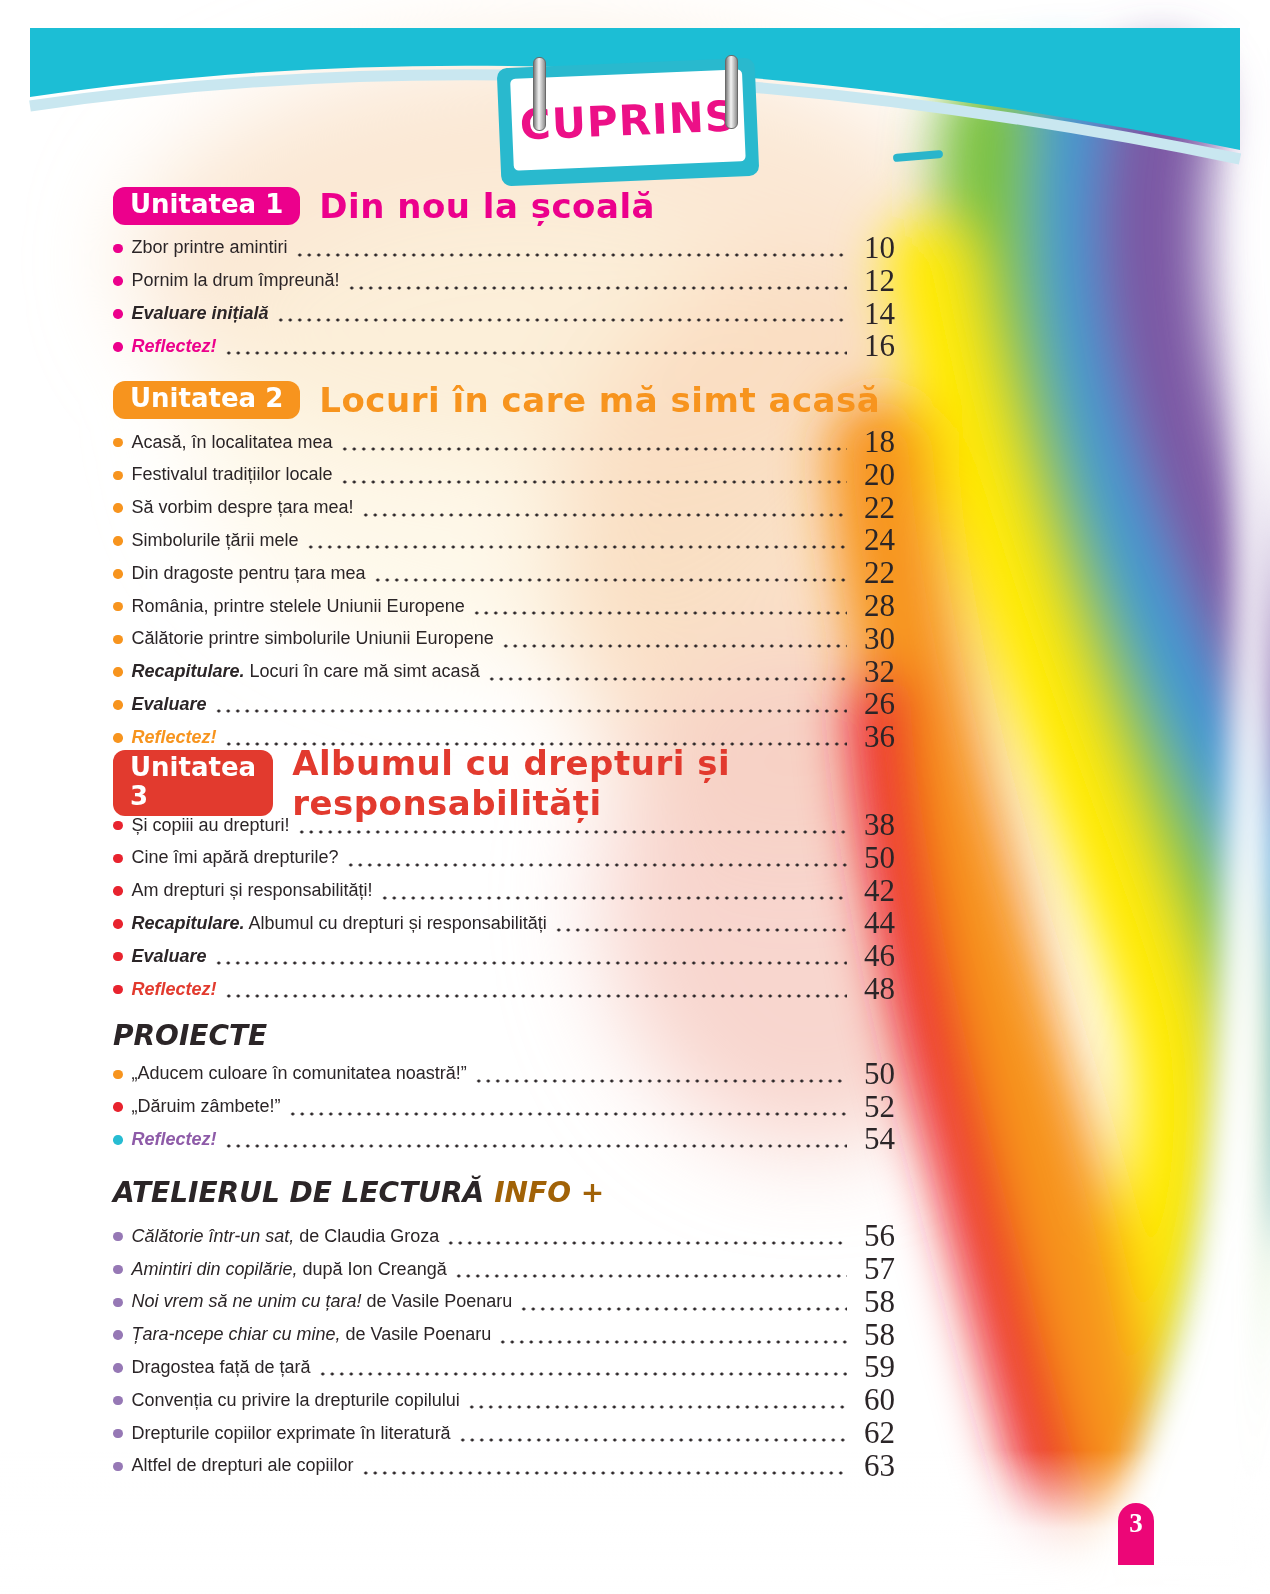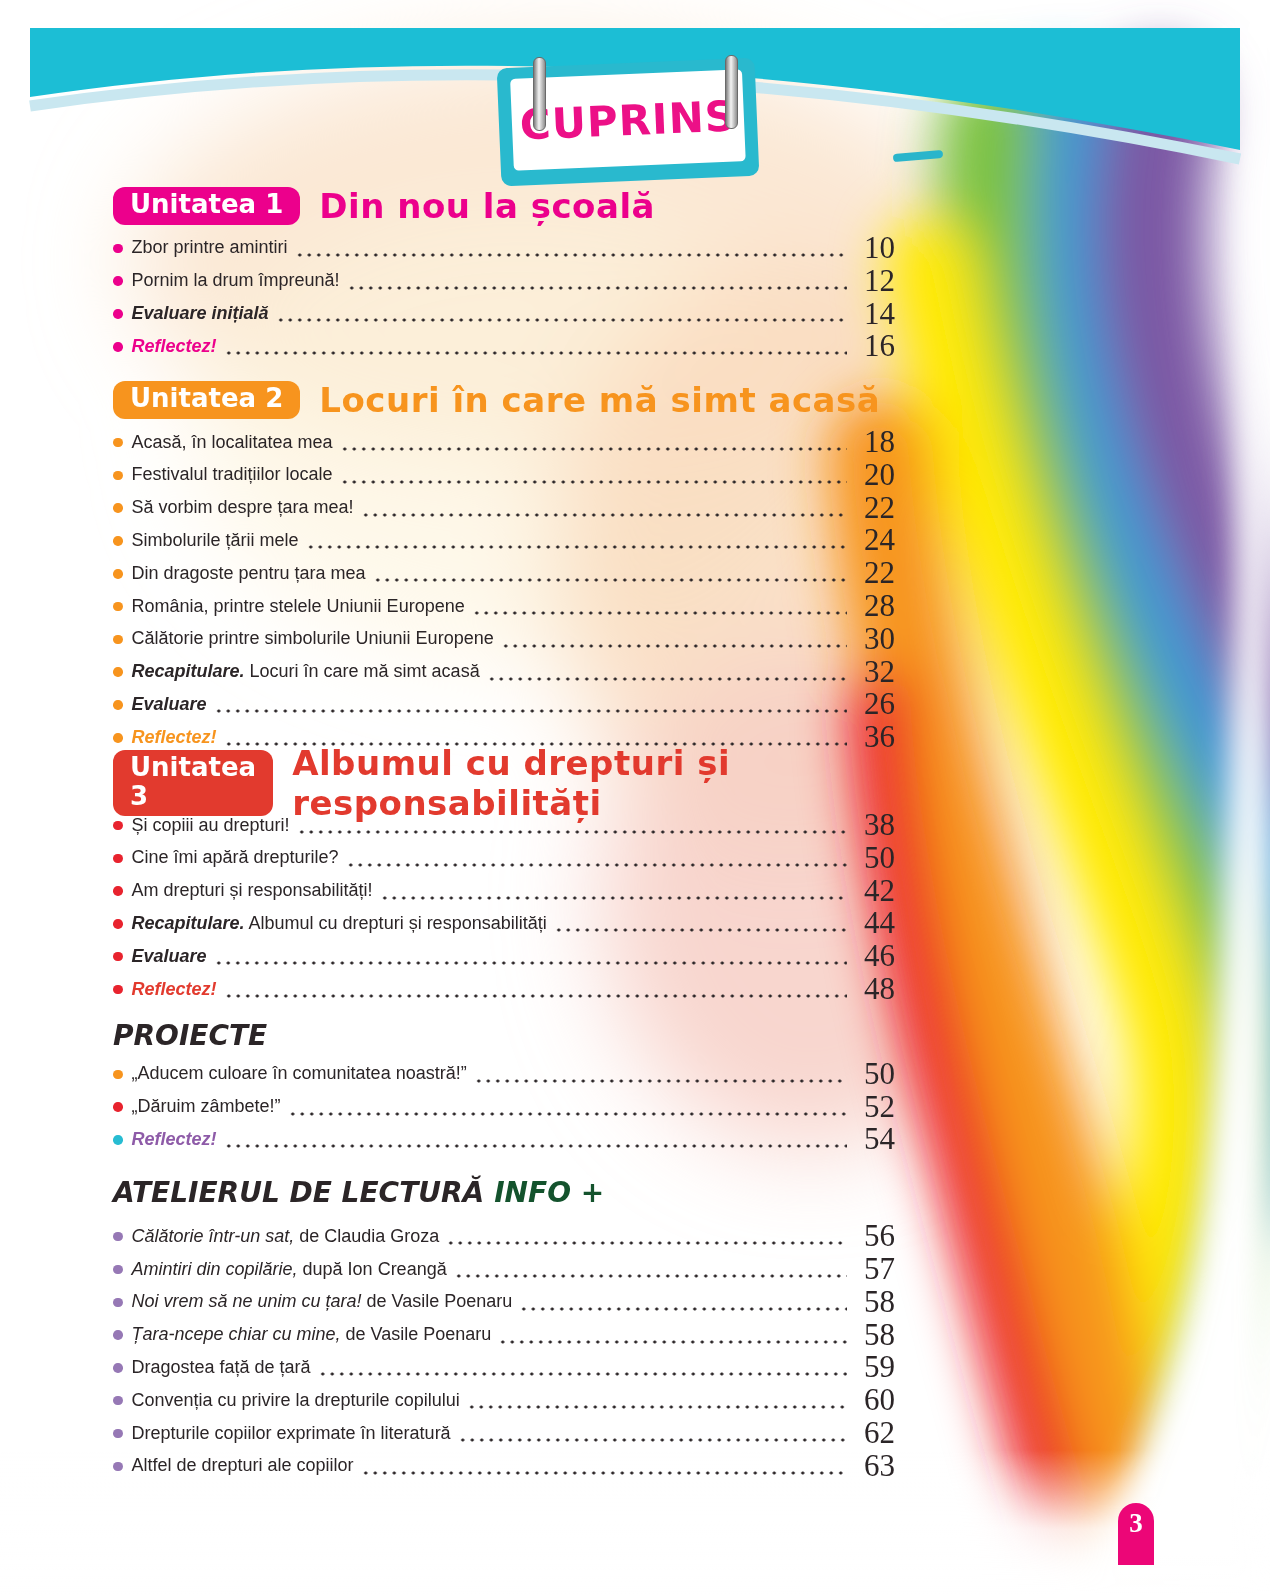--- a/index.html
+++ b/index.html
@@ -271,21 +271,21 @@
       <div class="row" data-name="toc-item">
         <span class="bullet" data-name="bullet-icon" style="background: rgb(39, 188, 210);"></span>
         <span class="label" data-name="toc-item-label"><span class="colored" style="color: rgb(142, 91, 168);">Reflectez!</span></span>
         <span class="dots" data-name="dot-leader"></span>
         <span class="num" data-name="page-ref">54</span>
       </div>
     </section>
     <section class="sec sec-plain" data-name="toc-section-atelierul-de-lectura" style="--c: #2B2527;">
       <div class="plain-head" data-name="section-heading">
         <span data-name="section-heading-text">ATELIERUL DE LECTURĂ</span>
-        <span class="accent" data-name="section-heading-accent" style="color: #14532d; text-align: right;">INFO +</span>
+        <span class="accent" data-name="section-heading-accent" style="color: #a16207; text-align: right;">INFO +</span>
       </div>
       <div class="row" data-name="toc-item">
         <span class="bullet" data-name="bullet-icon" style="background: rgb(150, 120, 181);"></span>
         <span class="label" data-name="toc-item-label"><span class="it">Călătorie într-un sat,</span><span> de Claudia Groza</span></span>
         <span class="dots" data-name="dot-leader"></span>
         <span class="num" data-name="page-ref">56</span>
       </div>
       <div class="row" data-name="toc-item">
         <span class="bullet" data-name="bullet-icon" style="background: rgb(150, 120, 181);"></span>
         <span class="label" data-name="toc-item-label"><span class="it">Amintiri din copilărie,</span><span> după Ion Creangă</span></span>

